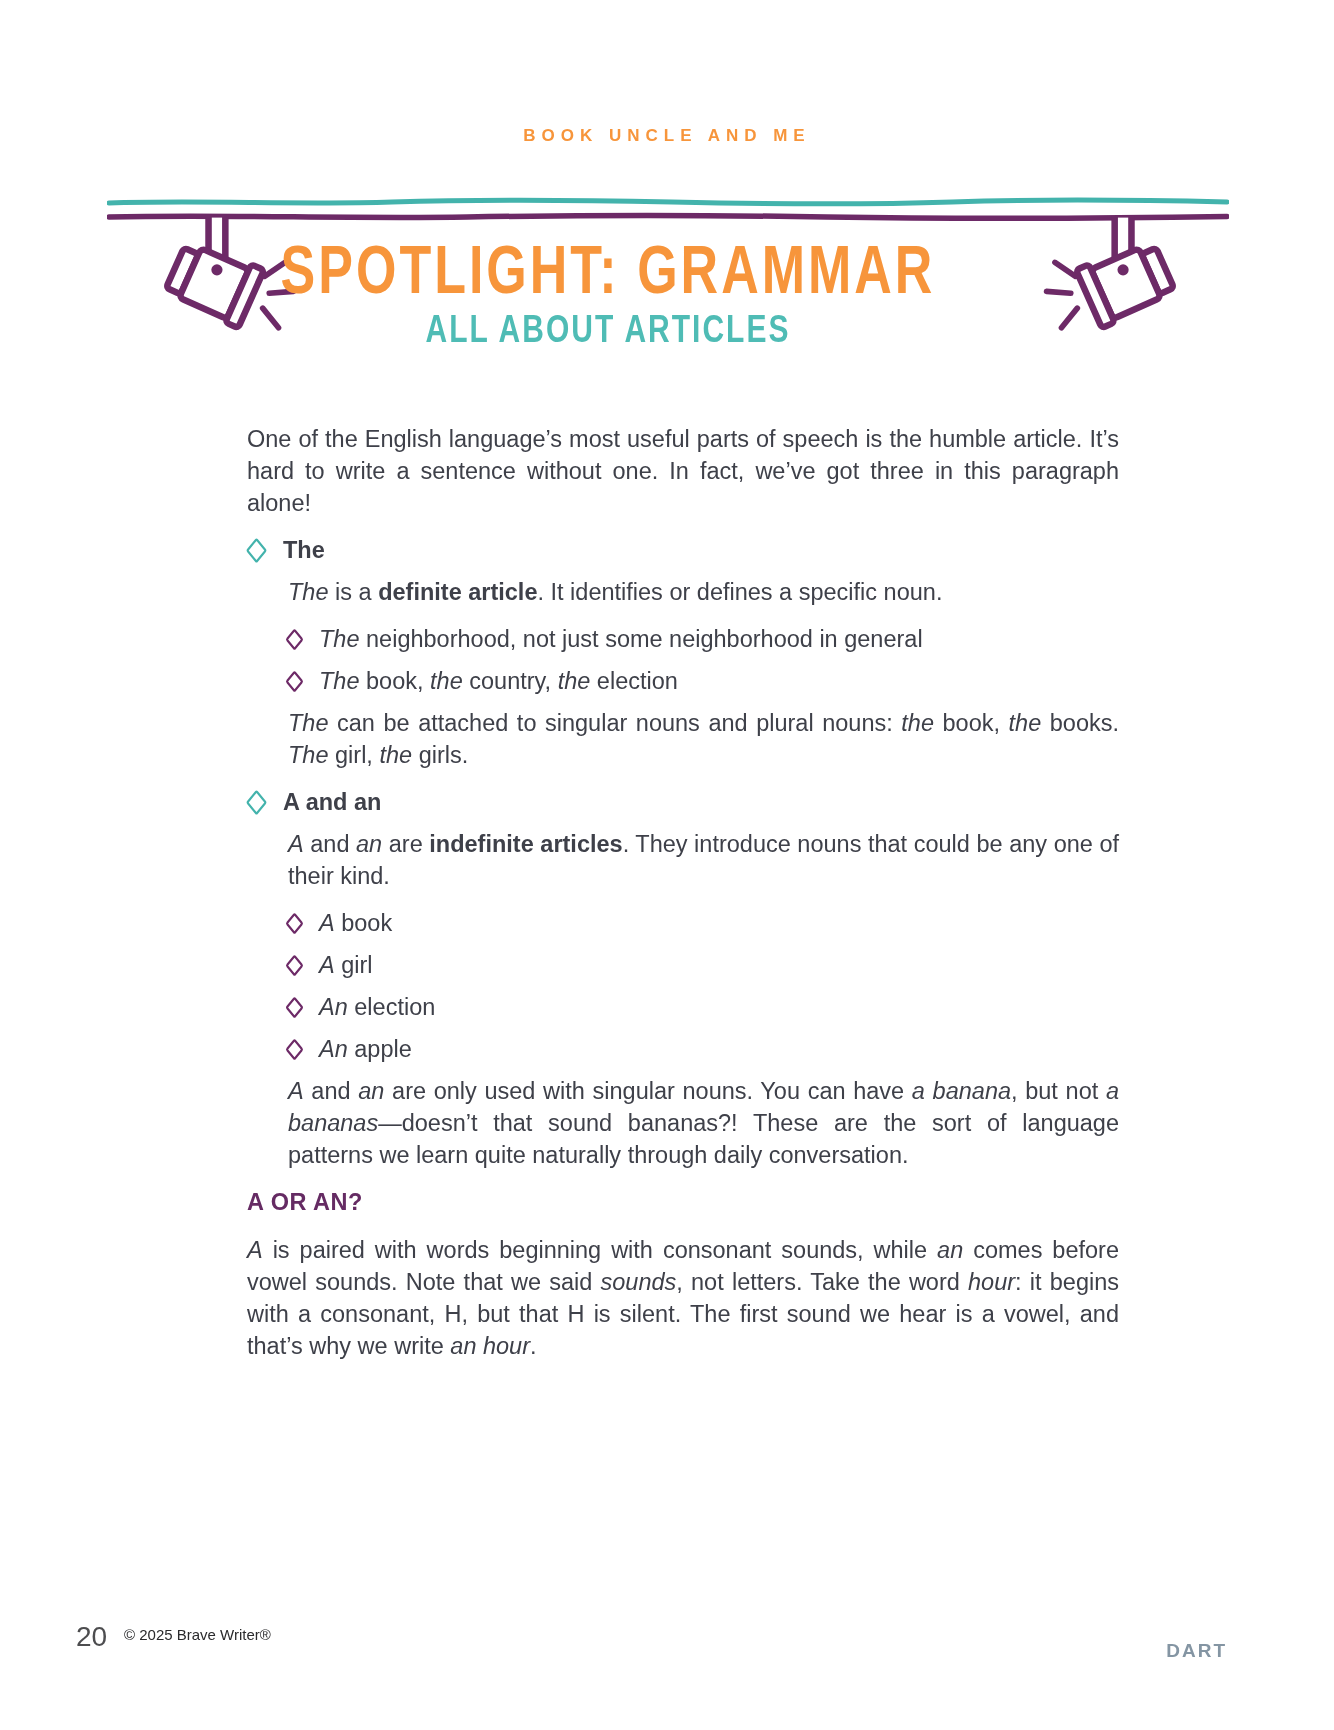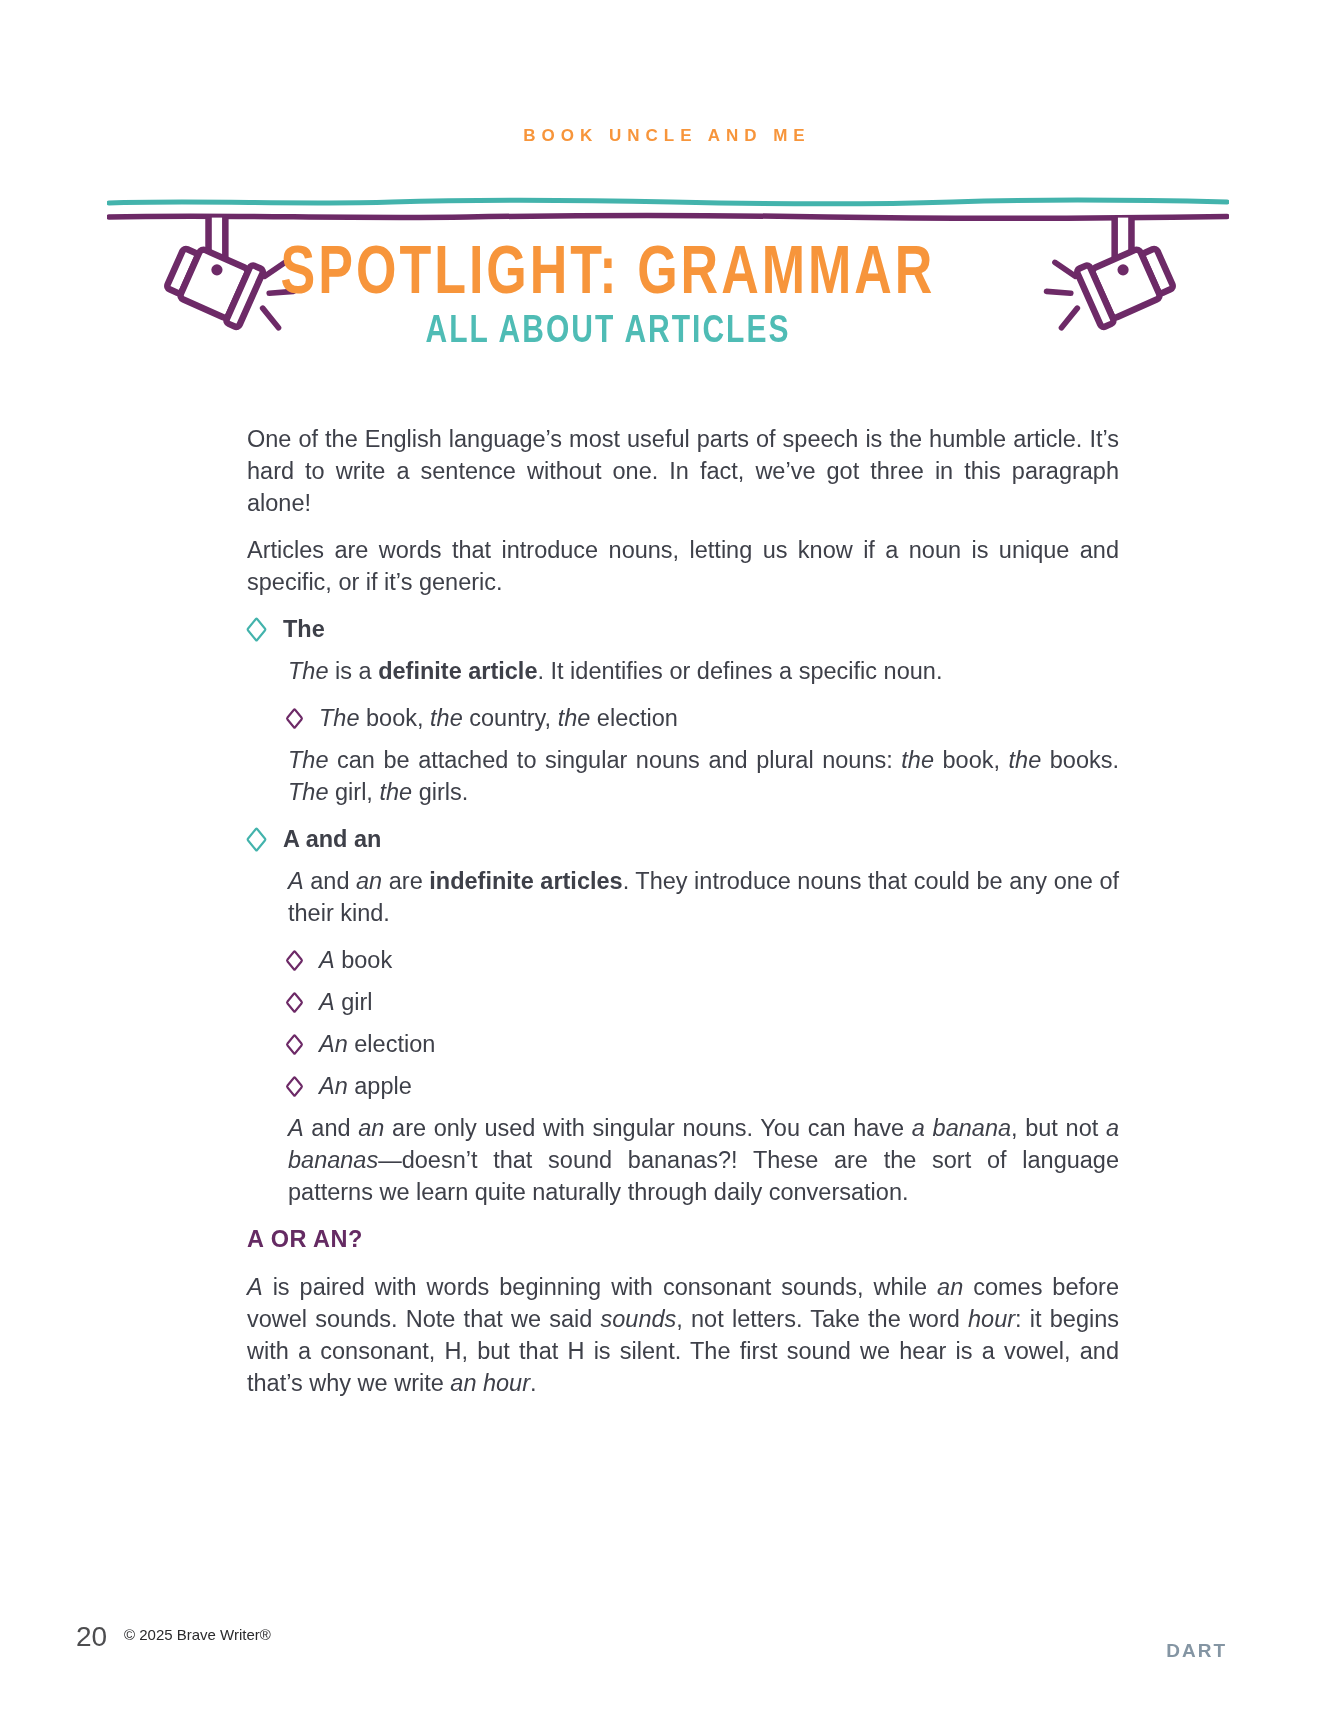--- a/index.html
+++ b/index.html
@@ -112,28 +112,31 @@
       <line x1="110" y1="98" x2="127" y2="119"></line>
     </g>
   </svg>
 
   <h1 class="title">SPOTLIGHT: GRAMMAR</h1>
   <div class="subtitle">ALL ABOUT ARTICLES</div>
 
   <div class="content">
 
     <p class="para"><span>One of the English language’s most useful parts of speech is the humble article. It’s hard to write a sentence without one. In fact, we’ve got three in this paragraph alone!</span></p>
-    <p class="para"><span>Articles are words that introduce nouns, letting us know if a noun is unique and specific, or if it’s generic.</span></p>
 
     <div class="bullet l1">
       <span class="diamond"></span>
       <span class="btext"><span class="b">The</span></span>
     </div>
     <p class="para ind"><span class="i">The</span><span> is a </span><span class="b">definite article</span><span>. It identifies or defines a specific noun.</span></p>
 
+    <div class="bullet l2">
+      <span class="diamond small"></span>
+      <span class="btext"><span class="i">The</span><span> neighborhood, not just some neighborhood in general</span></span>
+    </div>
     <div class="bullet l2">
       <span class="diamond small"></span>
       <span class="btext"><span class="i">The</span><span> book, </span><span class="i">the</span><span> country, </span><span class="i">the</span><span> election</span></span>
     </div>
 
     <p class="para ind"><span class="i">The</span><span> can be attached to singular nouns and plural nouns: </span><span class="i">the</span><span> book, </span><span class="i">the</span><span> books. </span><span class="i">The</span><span> girl, </span><span class="i">the</span><span> girls.</span></p>
 
     <div class="bullet l1">
       <span class="diamond"></span>
       <span class="btext"><span class="b">A and an</span></span>

